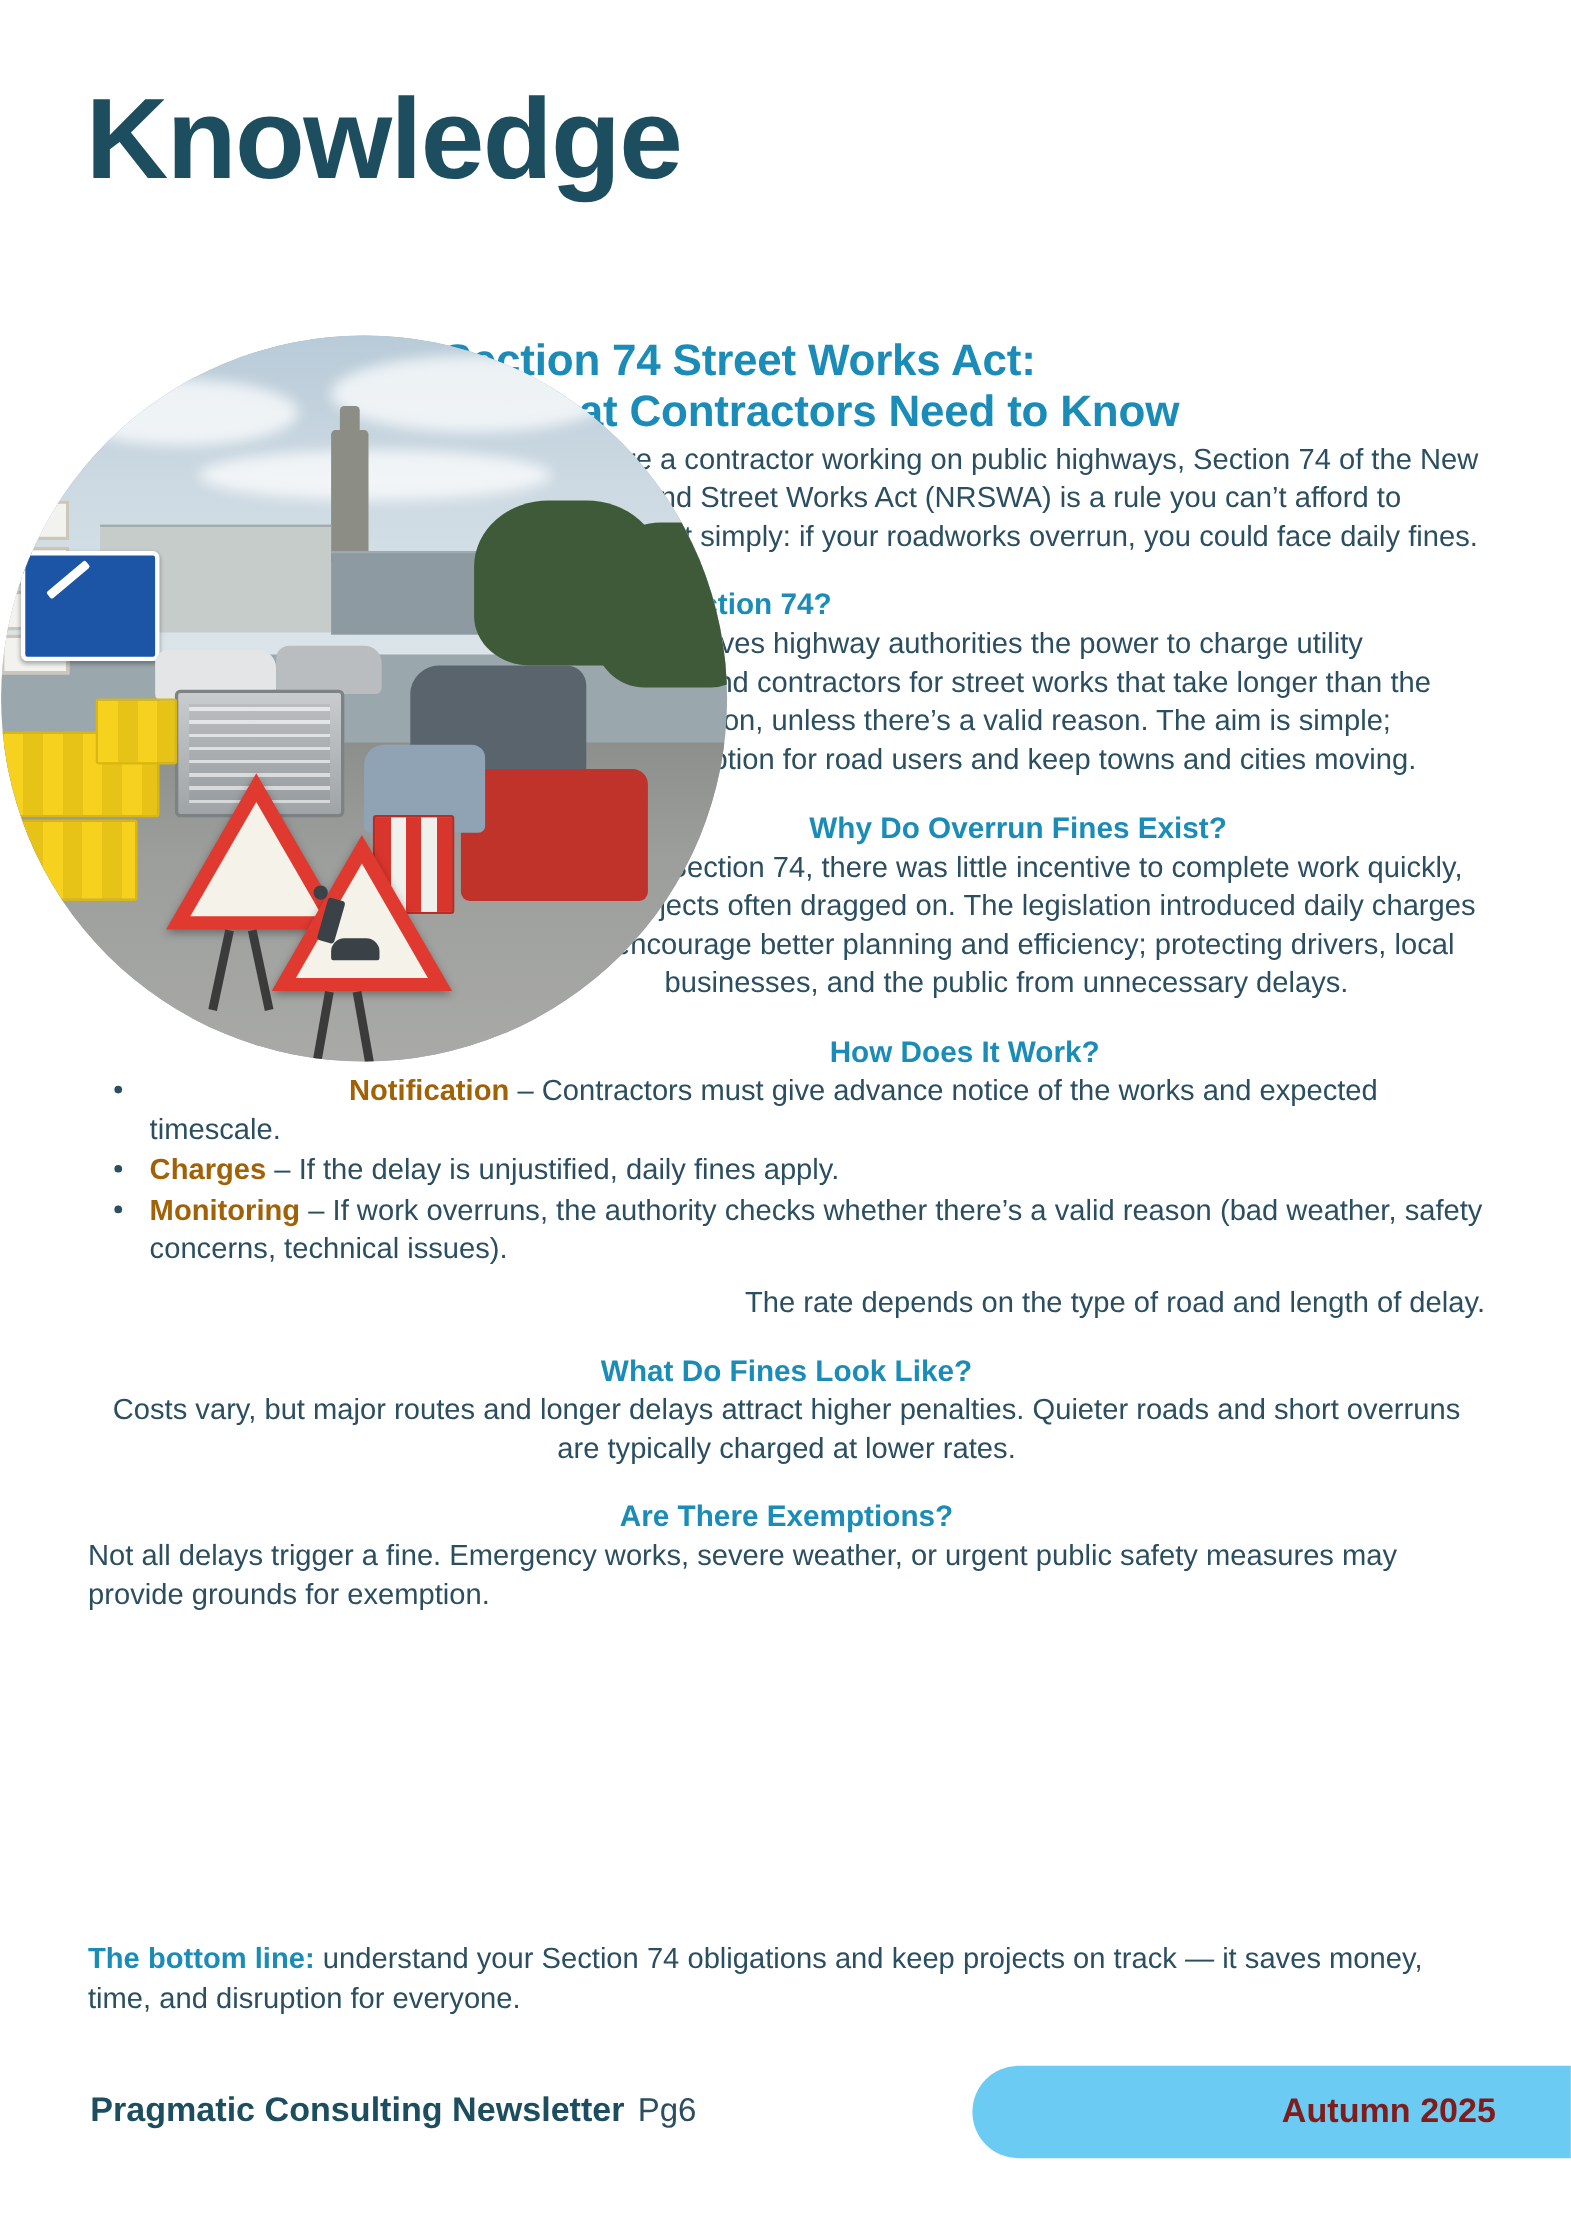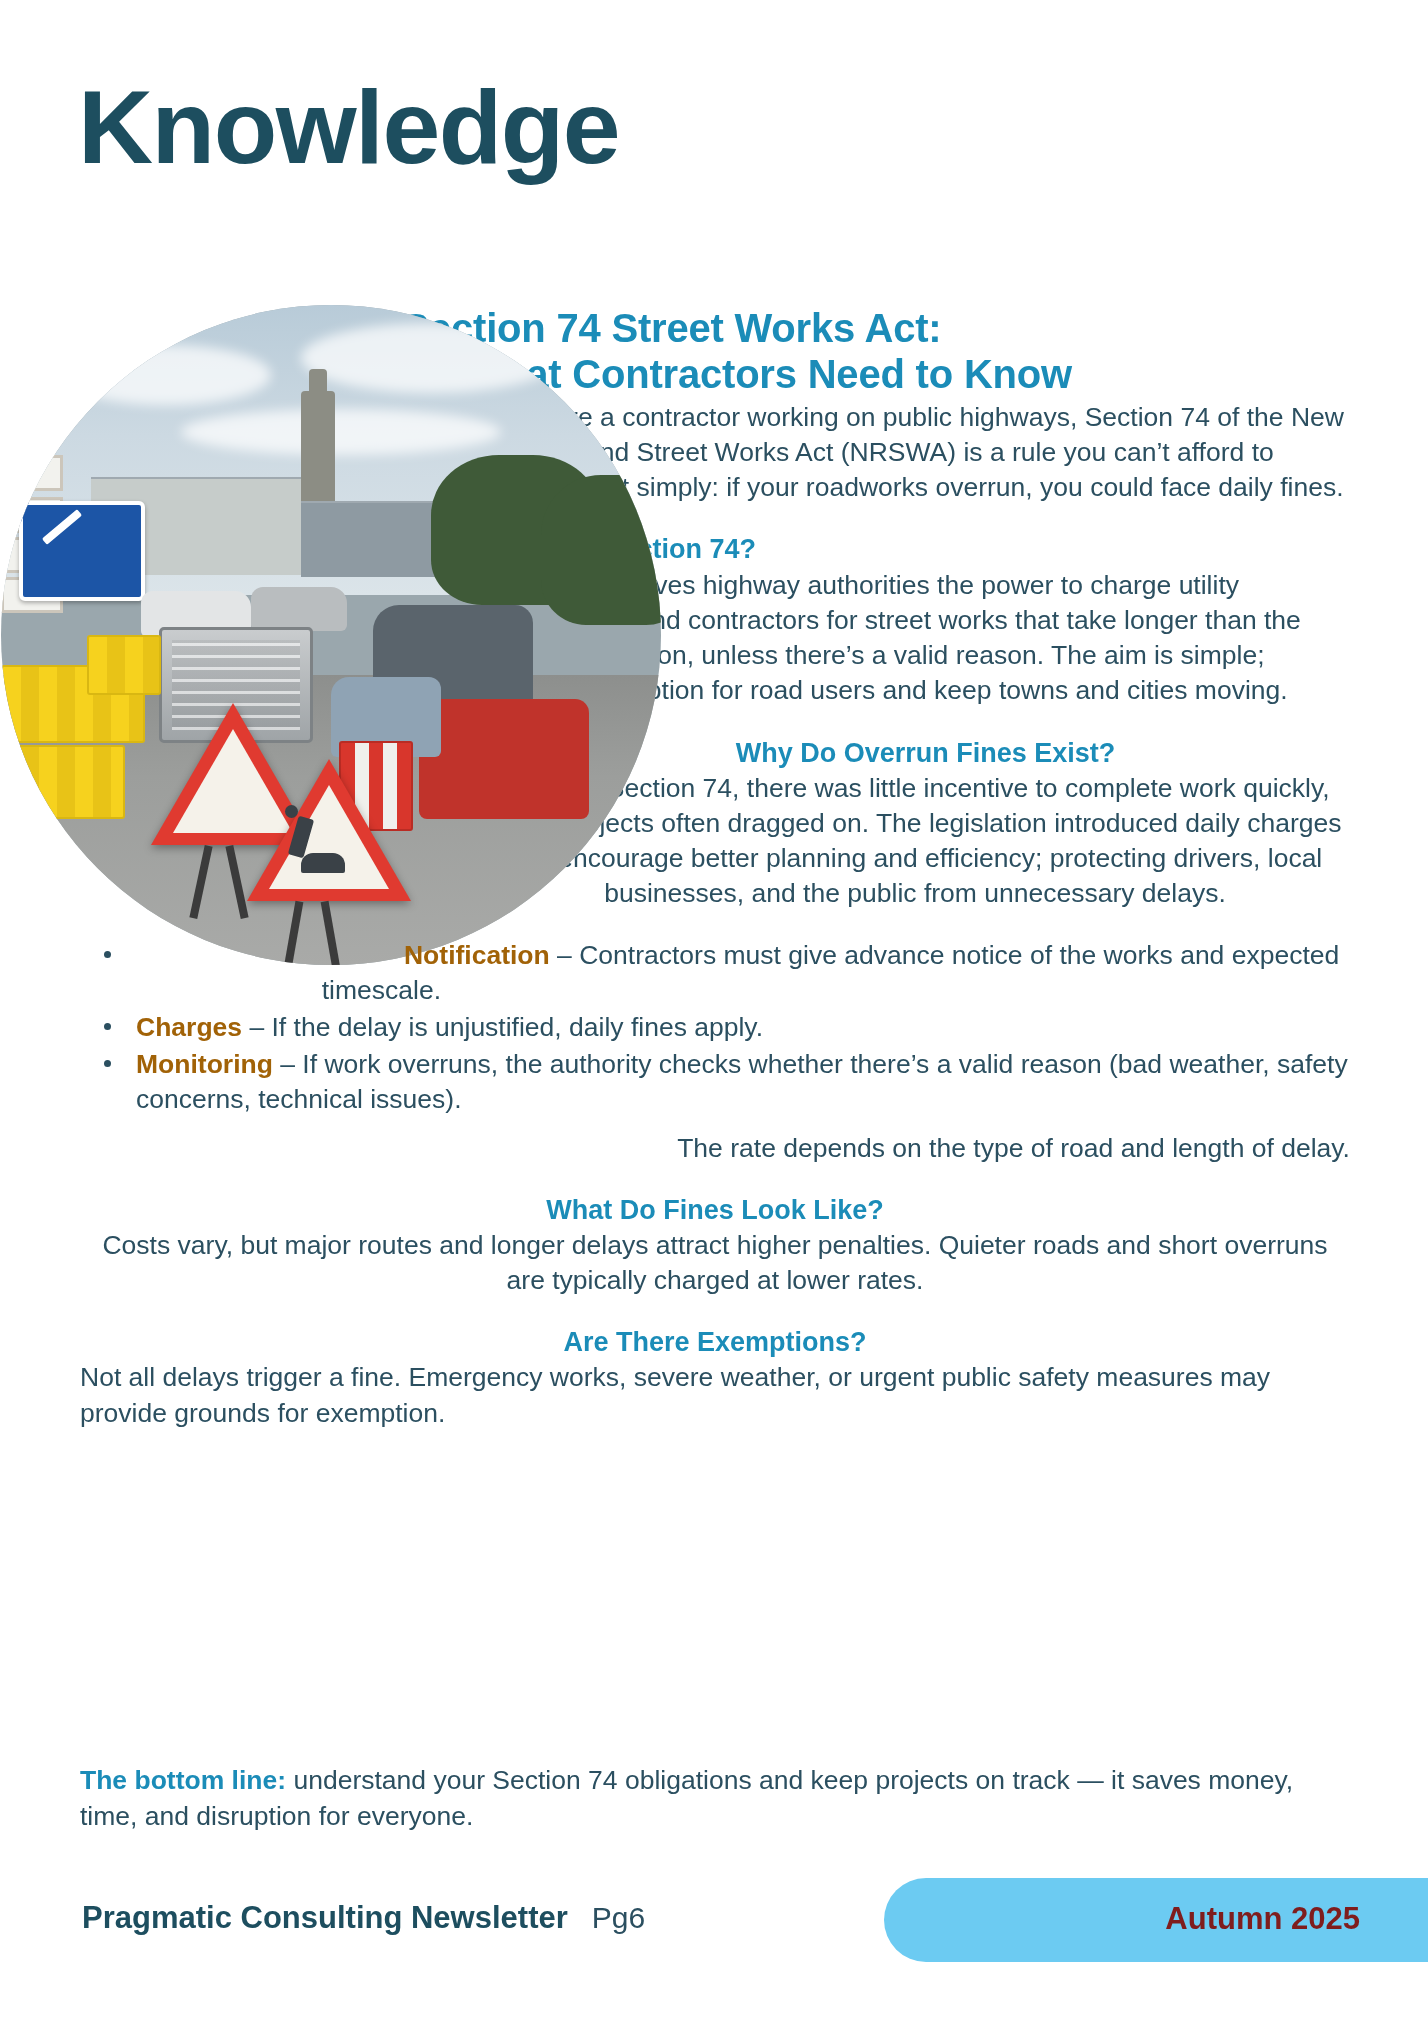--- a/index.html
+++ b/index.html
@@ -250,21 +250,21 @@
     top: 22px;
     font-size: 31px;
     font-weight: 700;
     color: #1d4e5f;
     white-space: nowrap;
   }
   .footer-left .pg {
     font-weight: 400;
     font-size: 30px;
     color: #2b4f60;
-    margin-left: 24px;
+    margin-left: 12px;
   }
   .footer-badge {
     position: absolute;
     left: 884px;
     top: 0px;
     width: 560px;
     height: 84px;
     background: #6ccbf2;
     border-radius: 44px 0 0 44px;
   }
@@ -349,20 +349,21 @@
     </h1>
 
     <p class="lead">If you’re a contractor working on public highways, Section 74 of the New Roads and Street Works Act (NRSWA) is a rule you can’t afford to ignore. Put simply: if your roadworks overrun, you could face daily fines.</p>
 
     <h2 class="sub">What Is Section 74?</h2>
     <p class="body">Section 74 gives highway authorities the power to charge utility companies and contractors for street works that take longer than the agreed duration, unless there’s a valid reason. The aim is simple; reduce disruption for road users and keep towns and cities moving.</p>
 
     <h2 class="sub centered">Why Do Overrun Fines Exist?</h2>
     <p class="body centered">Before Section 74, there was little incentive to complete work quickly, and projects often dragged on. The legislation introduced daily charges to encourage better planning and efficiency; protecting drivers, local businesses, and the public from unnecessary delays.</p>
 
+    <h2 class="sub centered">How Does It Work?</h2>
     <ul class="steps">
       <li>
         <span class="dot"></span>
         <b>Notification</b><span> – Contractors must give advance notice of the works and expected timescale.</span>
       </li>
       <li>
         <span class="dot"></span>
         <b>Charges</b><span> – If the delay is unjustified, daily fines apply.</span>
       </li>
       <li>

